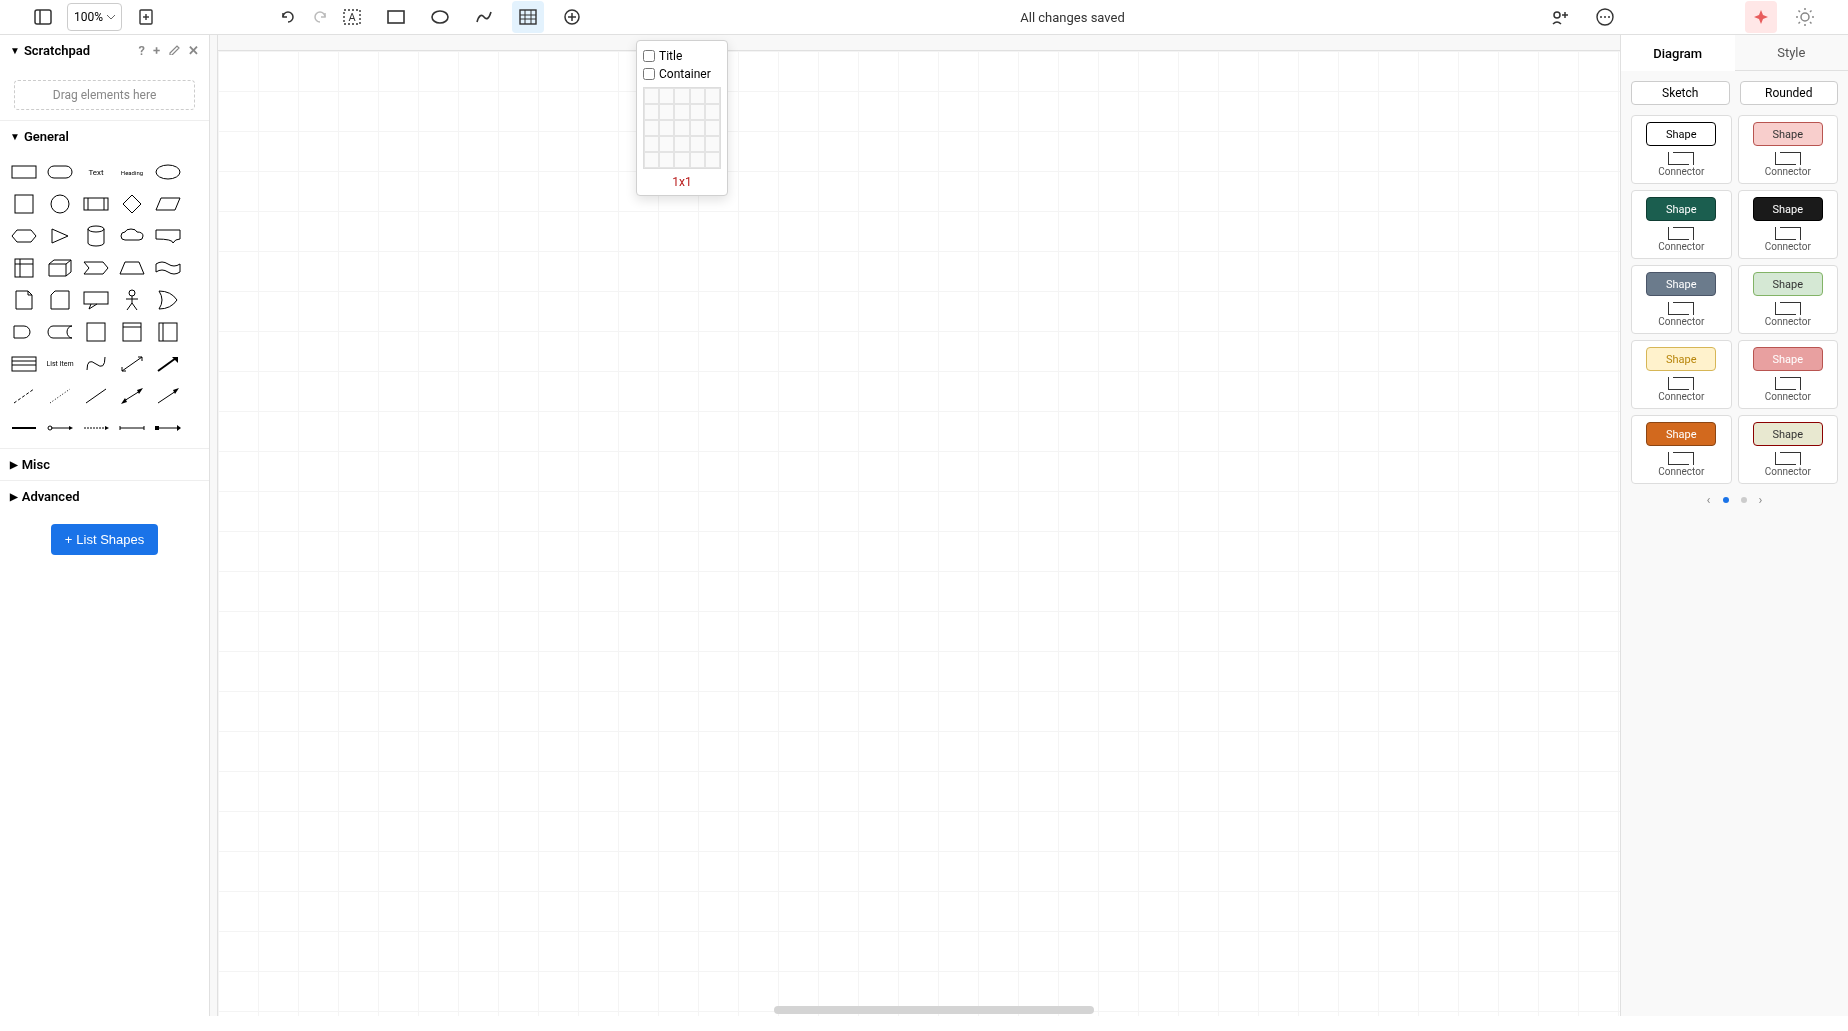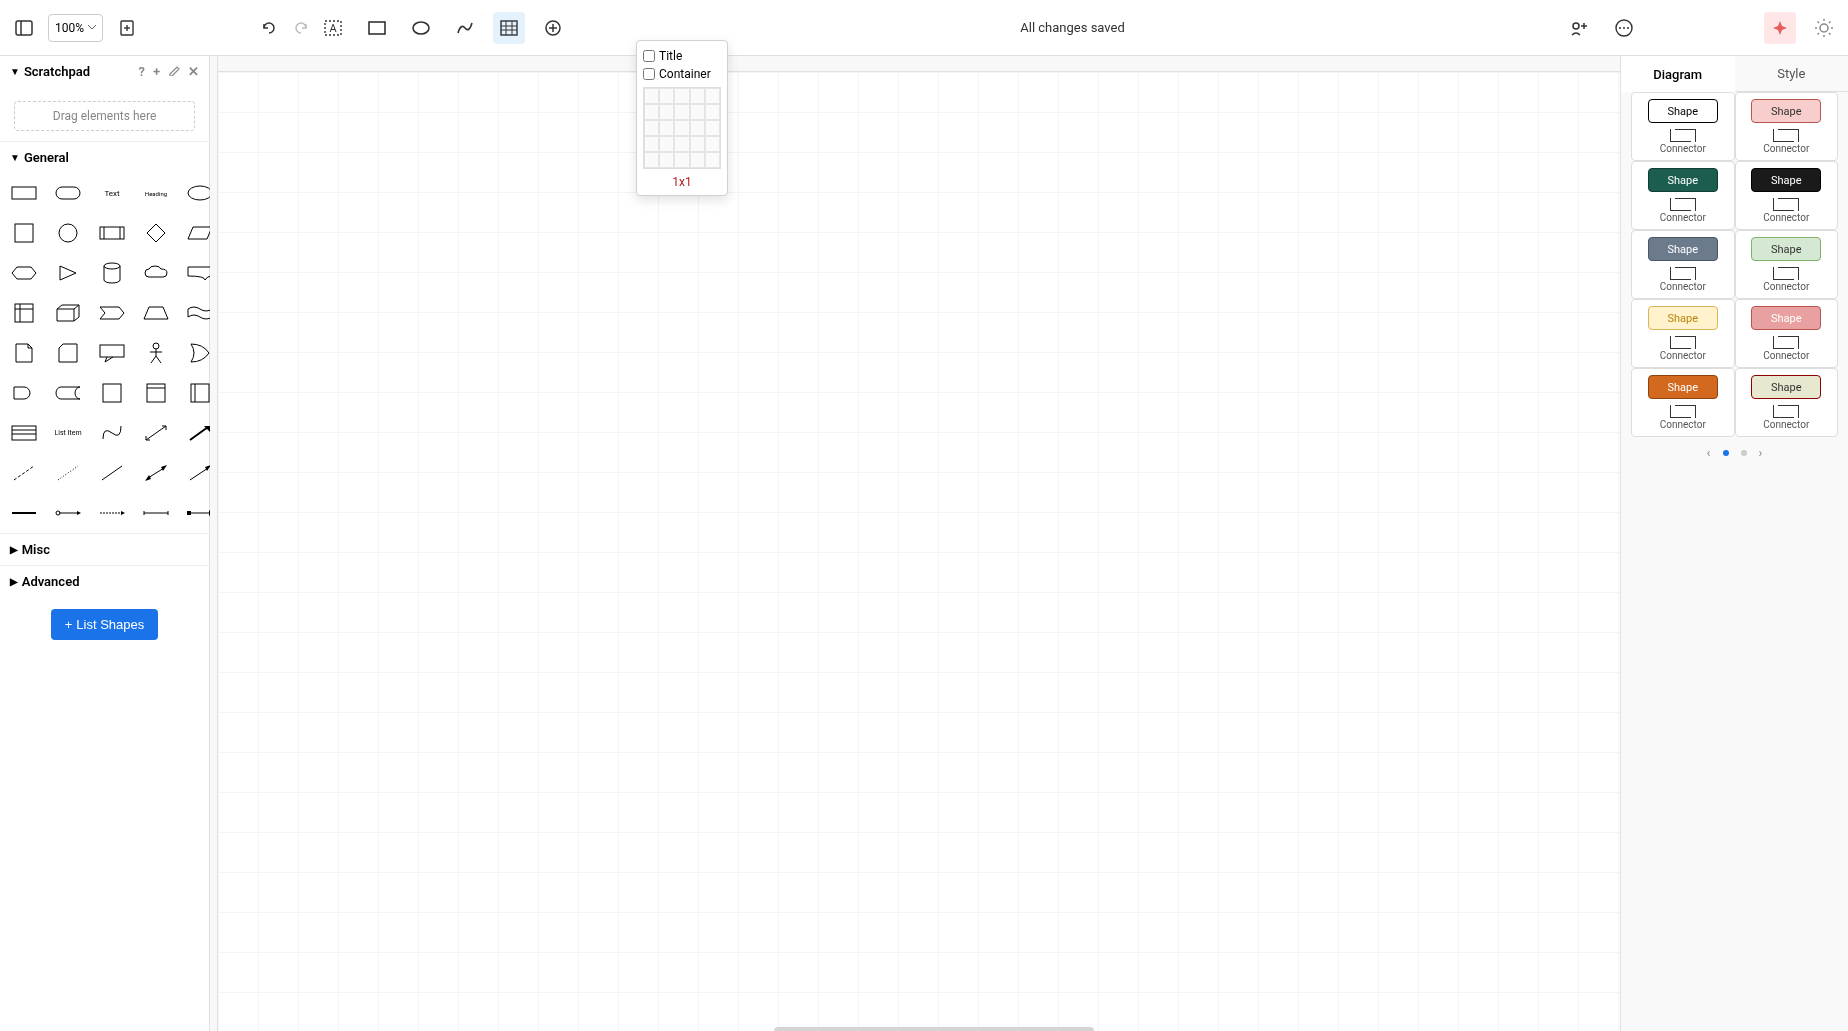--- a/index.html
+++ b/index.html
@@ -1,19 +1,19 @@
 <!DOCTYPE html>
 <html><head>
   <meta charset="utf-8">
   <style>
     * { margin: 0; padding: 0; box-sizing: border-box; }
     body { font-family: -apple-system, BlinkMacSystemFont, "Segoe UI", Roboto, Arial, sans-serif; font-size: 13px; background: #fff; overflow: hidden; width: 1848px; height: 1031px; position: relative; }
     
     
-    .toolbar { height: 56px; border-bottom: 1px solid #e0e0e0; display: flex; align-items: center; padding: 0 8px; }
+    .toolbar { height: 35px; border-bottom: 1px solid #e0e0e0; display: flex; align-items: center; padding: 0 27px; }
     .toolbar-left { display: flex; align-items: center; gap: 8px; }
     .toolbar-center { flex: 1; display: flex; align-items: center; justify-content: center; gap: 12px; }
     .toolbar-right { display: flex; align-items: center; gap: 12px; }
     .tb-btn { width: 32px; height: 32px; display: flex; align-items: center; justify-content: center; border-radius: 4px; cursor: pointer; }
     .tb-btn.active { background: #e3f2fd; }
     .zoom-select { height: 28px; border: 1px solid #ccc; border-radius: 4px; padding: 0 6px; display: flex; align-items: center; gap: 4px; font-size: 12px; cursor: pointer; }
     .saved-text { font-size: 13px; color: #333; }
     .sparkle-btn { background: #ffe7e7; }
     .sun-btn { color: #888; }
     
@@ -22,21 +22,21 @@
     
     
     .left-panel { width: 210px; border-right: 1px solid #e0e0e0; display: flex; flex-direction: column; background: #fff; }
     .search-wrap { padding: 14px 8px 8px; }
     .search-box { width: 100%; height: 28px; border: 1px solid #ccc; border-radius: 4px; padding: 0 26px 0 6px; font-size: 12px; }
     .search-icon-pos { position: absolute; right: 14px; top: 20px; color: #888; }
     .section-head { display: flex; align-items: center; padding: 8px 10px; font-weight: 600; font-size: 13px; cursor: pointer; }
     .section-head .chev { margin-right: 4px; font-size: 10px; }
     .section-head .trail { margin-left: auto; display: flex; gap: 8px; color: #888; font-size: 13px; }
     .scratch-drop { margin: 14px 14px 10px; border: 1px dashed #ccc; border-radius: 4px; height: 30px; display: flex; align-items: center; justify-content: center; color: #888; font-size: 12px; }
-    .shapes-grid { display: grid; grid-template-columns: repeat(6, 1fr); gap: 16px; padding: 8px 10px; }
+    .shapes-grid { display: grid; grid-template-columns: repeat(6, 1fr); gap: 8px; padding: 8px 10px; }
     .shape-cell { width: 28px; height: 24px; display: flex; align-items: center; justify-content: center; cursor: pointer; }
     .collapsed-head { display: flex; align-items: center; padding: 8px 10px; font-weight: 600; cursor: pointer; border-top: 1px solid #eee; }
     .collapsed-head .chev { margin-right: 4px; font-size: 10px; }
     .more-shapes-btn { margin: 12px auto; padding: 8px 14px; background: #1a73e8; color: #fff; border: none; border-radius: 4px; font-size: 13px; cursor: pointer; display: flex; align-items: center; gap: 4px; }
     
     
     .canvas-wrap { flex: 1; position: relative; overflow: hidden; }
     .canvas { width: 100%; height: 100%; background-color: #fff;
       background-image: linear-gradient(#f4f4f4 1px, transparent 1px), linear-gradient(90deg, #f4f4f4 1px, transparent 1px);
       background-size: 40px 40px;
@@ -54,21 +54,21 @@
     .td-cell { height: 16px; border: 0.5px solid #e4e4e4; background:#fafafa; cursor:pointer;}
     .td-label { text-align: center; font-size: 12px; padding-top: 6px; color:#b91c1c;}
     
     
     .right-panel { width: 228px; border-left: 1px solid #e0e0e0; display: flex; flex-direction: column; background: #f9f9f9; }
     .rp-tabs { display: flex; height: 36px; }
     .rp-tab { flex: 1; display: flex; align-items: center; justify-content: center; font-size: 13px; cursor: pointer; border-bottom: 1px solid #e0e0e0; color:#555; }
     .rp-tab.active { background: #fff; border-bottom: none; font-weight: 500; color:#000; }
     .rp-toggles { display: flex; gap: 10px; padding: 10px; }
     .rp-toggle { flex: 1; height: 24px; border: 1px solid #ccc; border-radius: 4px; font-size: 12px; display:flex; align-items:center; justify-content:center; cursor:pointer; background:#fff;}
-    .style-grid { display: grid; grid-template-columns: 1fr 1fr; padding: 0 10px; overflow-y:auto; }
+    .style-grid { display: grid; grid-template-columns: 1fr 1fr; gap: 6px; padding: 0 10px; overflow-y:auto; }
     .style-card { border: 1px solid #ddd; border-radius: 4px; padding: 6px 4px; background:#fff; display: flex; flex-direction: column; align-items: center; gap: 6px; cursor:pointer;}
     .sc-shape { width: 70px; height: 24px; border: 1px solid #333; display:flex; align-items:center; justify-content:center; font-size:11px; border-radius:4px; }
     .sc-conn { font-size: 10px; color:#555; position:relative; padding-top: 14px;}
     .sc-conn::before { content:""; position:absolute; top:0; left:10px; width:20px; height:12px; border-left:1px solid #333; border-bottom:1px solid #333;}
     .sc-conn::after { content:""; position:absolute; top:0; right:10px; width:20px; height:12px; border-right:1px solid #333; border-top:1px solid #333;}
     .pager { display:flex; align-items:center; justify-content:center; gap:12px; padding:8px; color:#888;}
     .pager .dot { width:6px; height:6px; border-radius:50%; background:#ccc;}
     .pager .dot.active { background:#1a73e8;}
     
     svg { display:block; }
@@ -545,20 +545,24 @@
     <div class="ruler-top"></div>
     <div class="ruler-left"></div>
     <div class="scrollbar-bottom"></div>
   </div>
 
   <div class="right-panel">
     <div class="rp-tabs">
       <div class="rp-tab active">Diagram</div>
       <div class="rp-tab">Style</div>
     </div>
+    <div class="rp-toggles">
+      <div class="rp-toggle">Sketch</div>
+      <div class="rp-toggle">Rounded</div>
+    </div>
     <div class="style-grid" id="style-grid">
         <div class="style-card">
           <div class="sc-shape" style="background: rgb(255, 255, 255); border-color: rgb(0, 0, 0); color: rgb(0, 0, 0);">Shape</div>
           <div class="sc-conn">Connector</div>
         </div>
         <div class="style-card">
           <div class="sc-shape" style="background: rgb(248, 206, 204); border-color: rgb(184, 84, 80); color: rgb(51, 51, 51);">Shape</div>
           <div class="sc-conn">Connector</div>
         </div>
         <div class="style-card">

